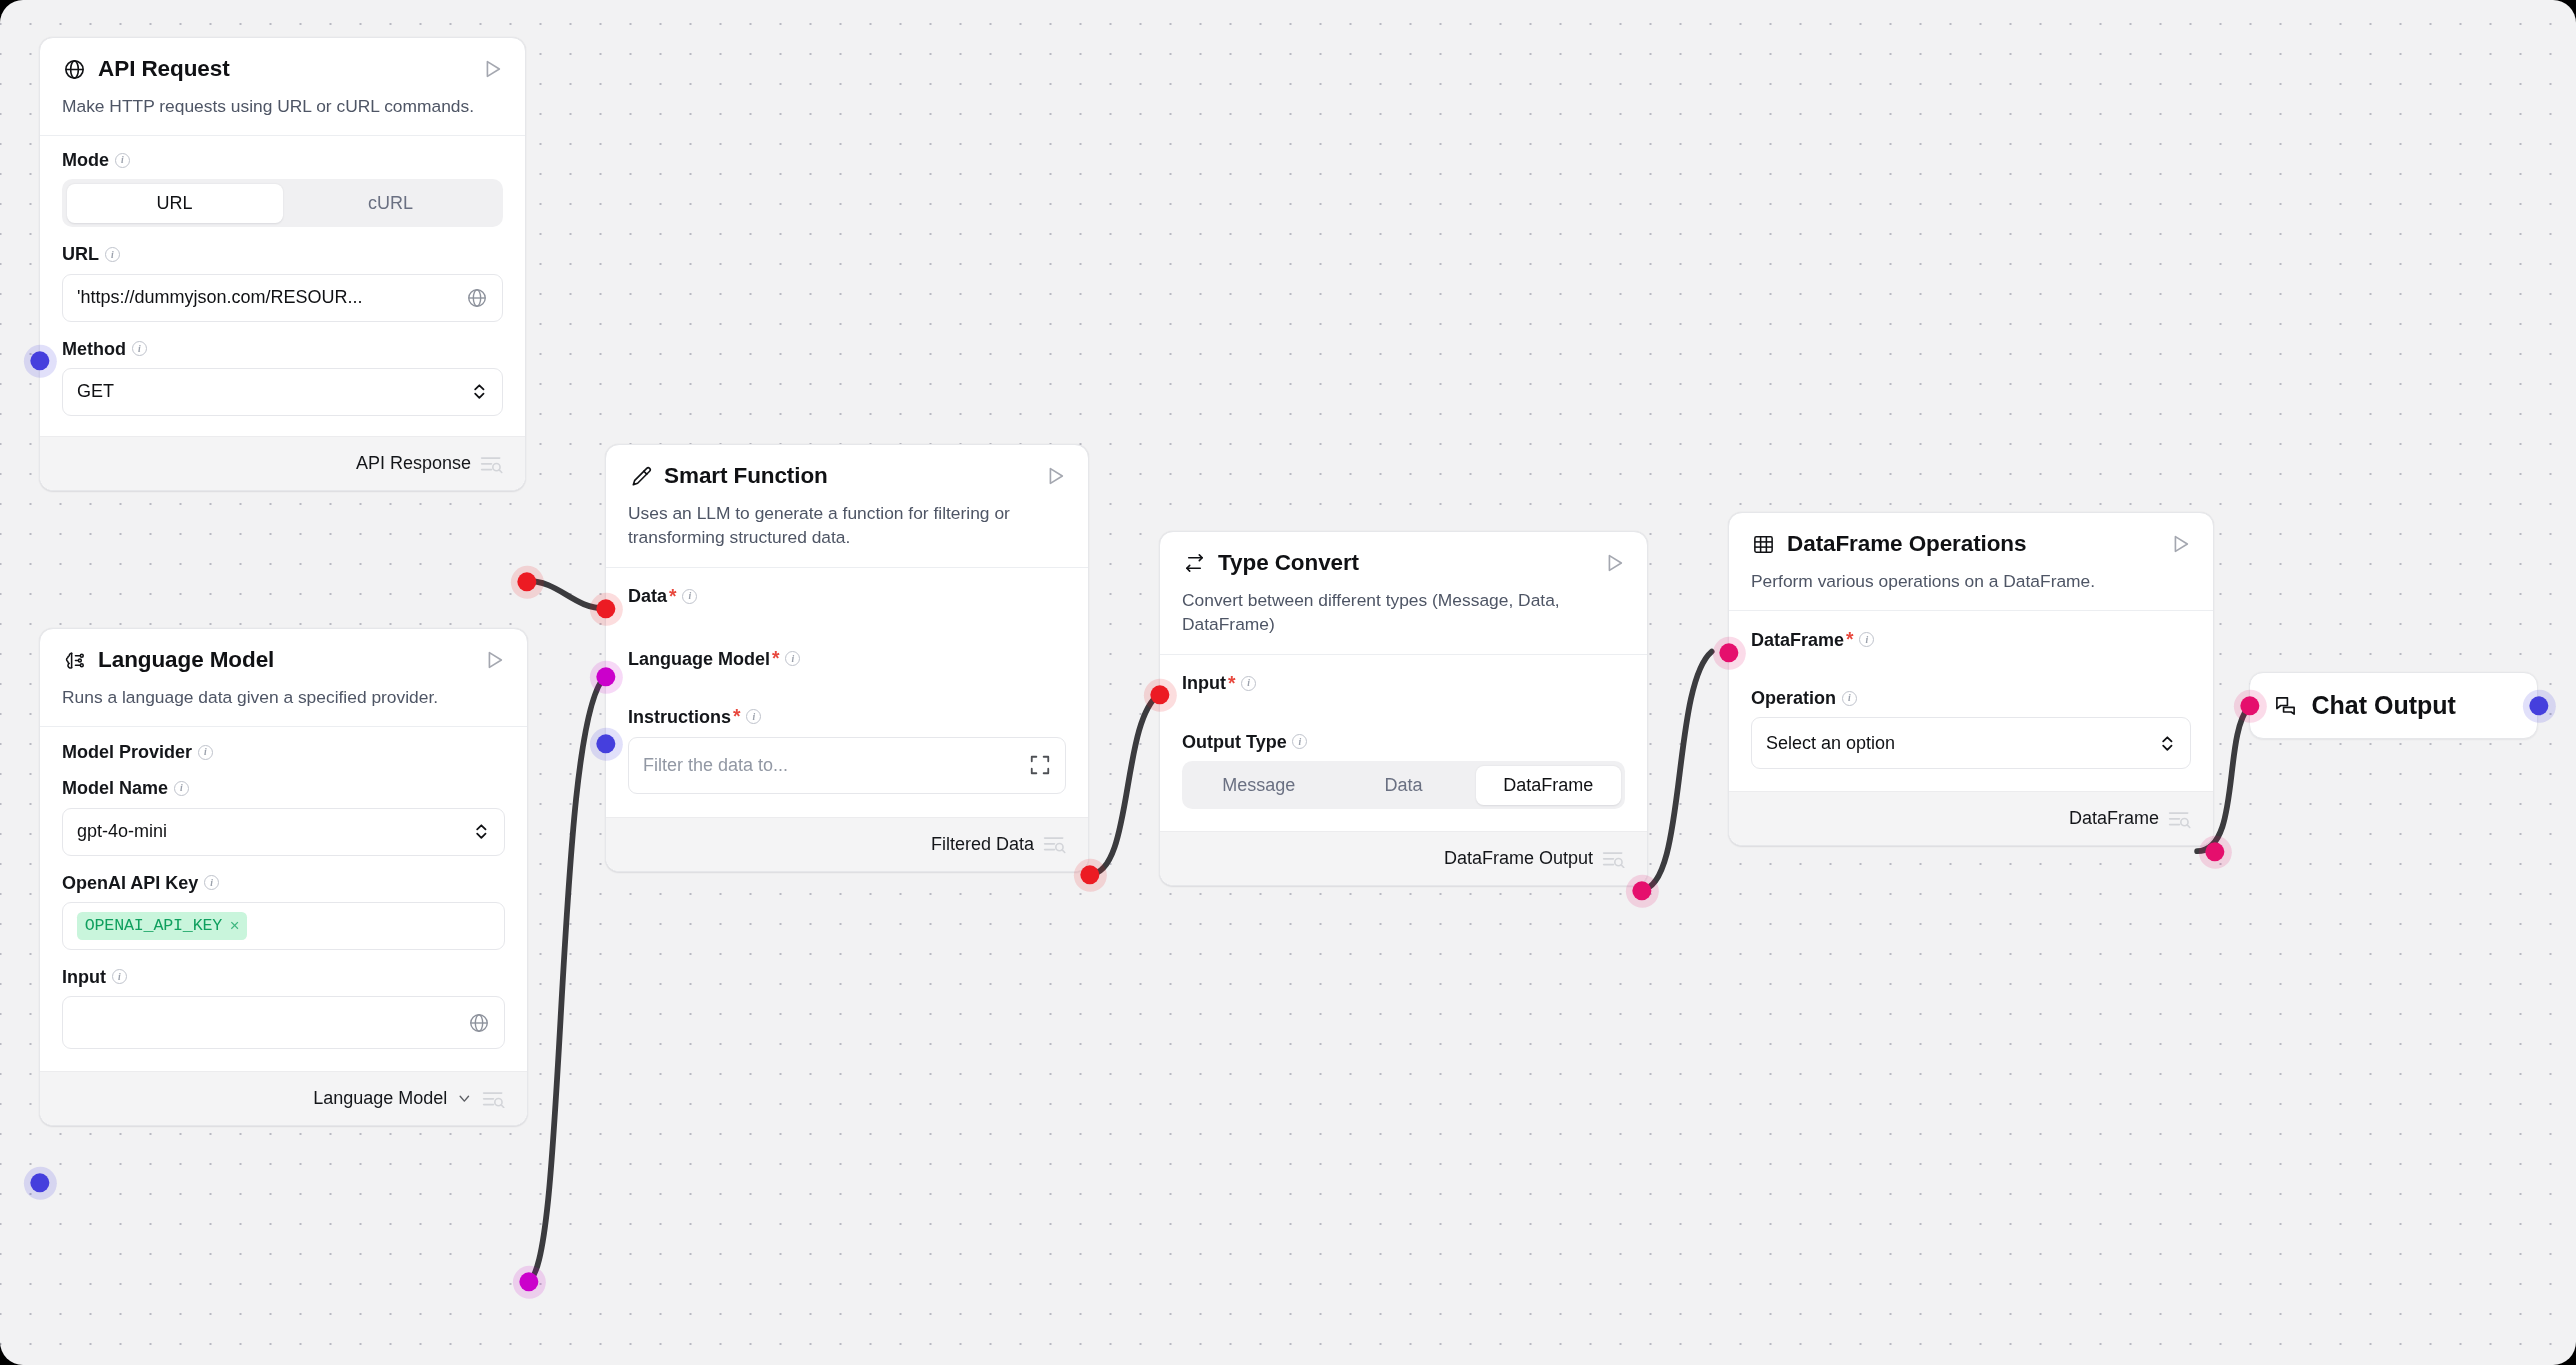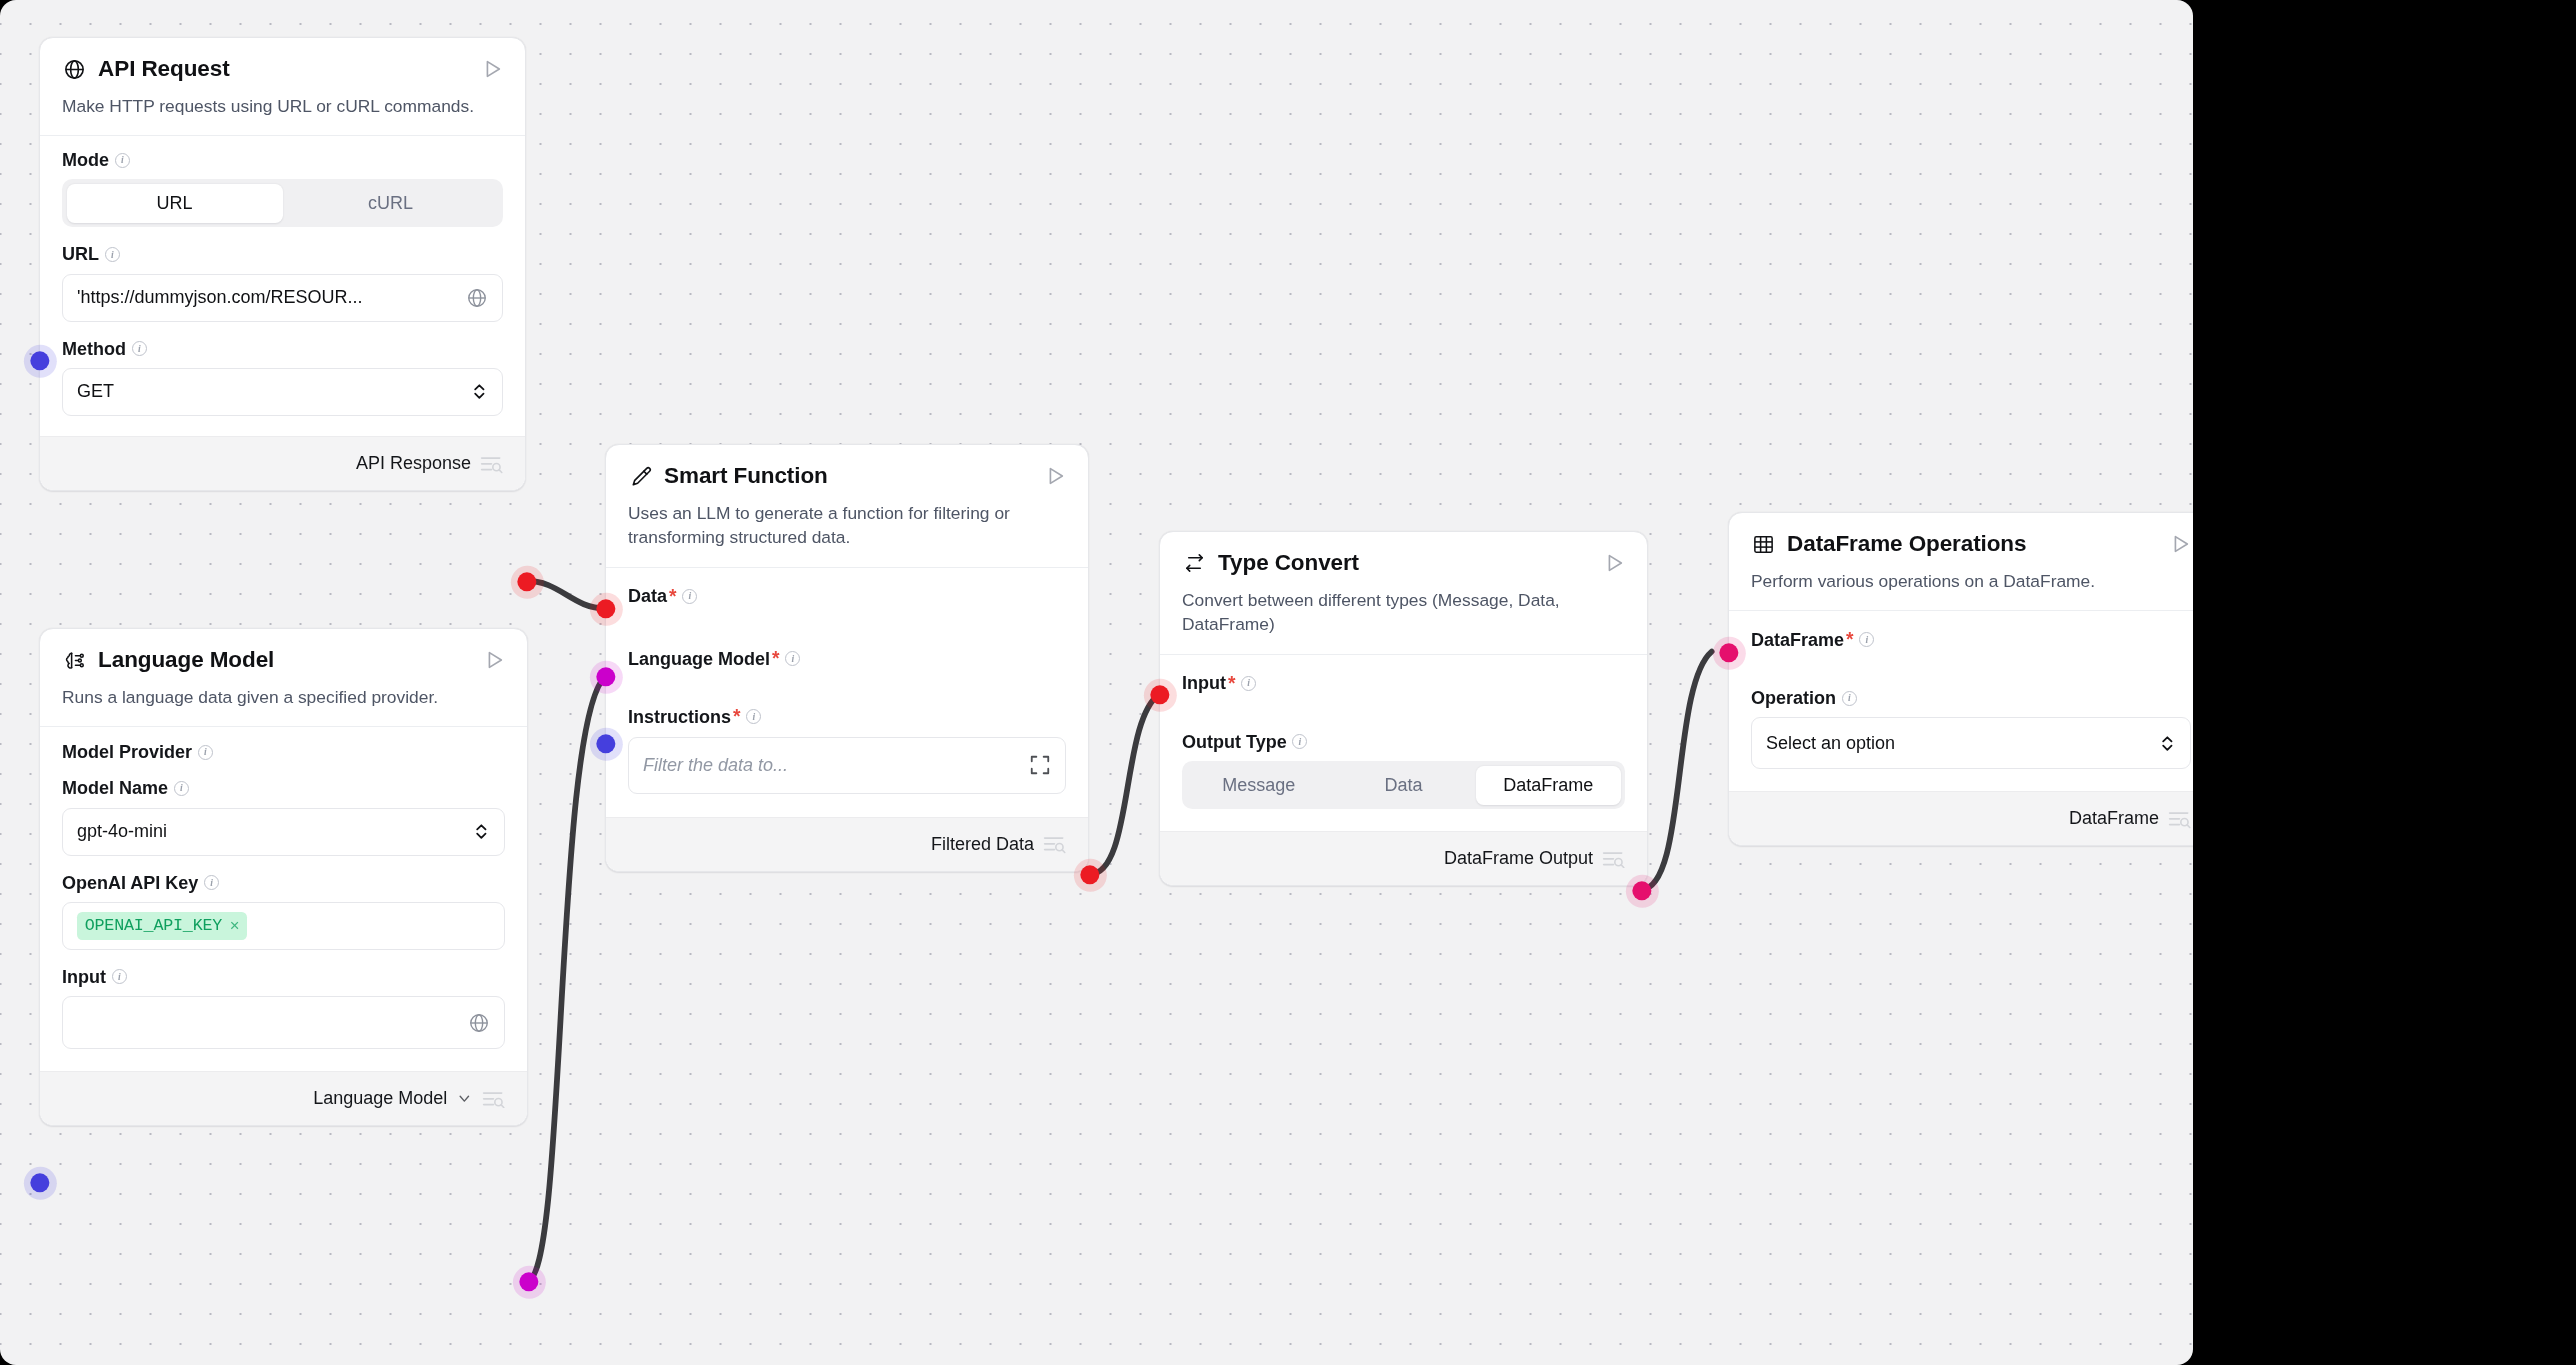--- a/index.html
+++ b/index.html
@@ -5,26 +5,26 @@
   * { box-sizing: border-box; margin: 0; padding: 0; }
   html, body {
     width: 2576px; height: 1365px;
     background: #000;
     font-family: "Liberation Sans", sans-serif;
     overflow: hidden;
   }
   #canvas {
     position: absolute;
     left: 0; top: 0;
-    width: 2193px; height: 1365px;
+    width: 2576px; height: 1365px;
     background-color: #f2f2f3;
     background-image: radial-gradient(circle, #b9bac2 1px, transparent 1.1px);
     background-size: 30px 30px;
     background-position: 15.5px 9px;
-    border-radius: 16px;
+    border-radius: 23px;
     overflow: hidden;
     padding-left: 7px;
   }
   #edges { position: absolute; left:0; top:0; width: 2576px; height: 1365px; pointer-events:none; }
 
   
   .node {
     position: absolute;
     background: #ffffff;
     border: 0.6px solid #e6e7ea;
@@ -382,21 +382,21 @@
           <span class="info-i">i</span>
         </div>
       </div>
 
       <div class="field" style="margin-bottom:16.7px;">
         <div class="field-label">
           <span class="label-text">Instructions</span>
           <span class="req">*</span>
           <span class="info-i">i</span>
         </div>
-        <div class="input-box" style="height:57px;font-style:italic;">
+        <div class="input-box" style="height:57px;">
           <span class="ph">Filter the data to...</span>
           <span class="trailing-icon">
             <svg viewBox="0 0 24 24" fill="none" stroke="#1d2026" stroke-width="2" stroke-linecap="round" stroke-linejoin="round">
               <polyline points="3,8 3,3 8,3"></polyline>
                 <polyline points="16,3 21,3 21,8"></polyline>
                 <polyline points="21,16 21,21 16,21"></polyline>
                 <polyline points="8,21 3,21 3,16"></polyline>
             </svg>
           </span>
         </div>

